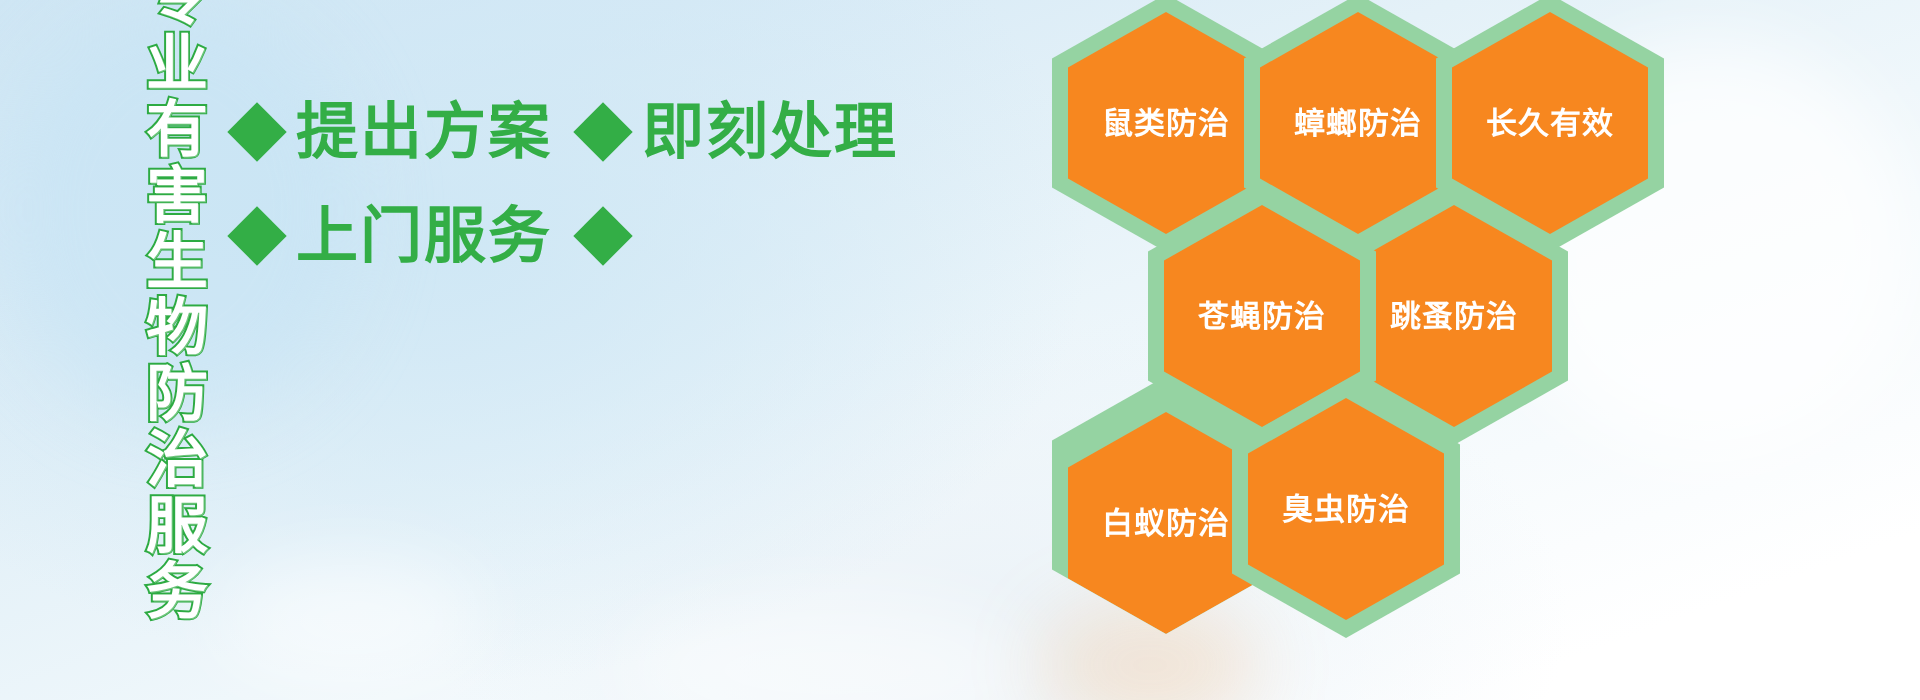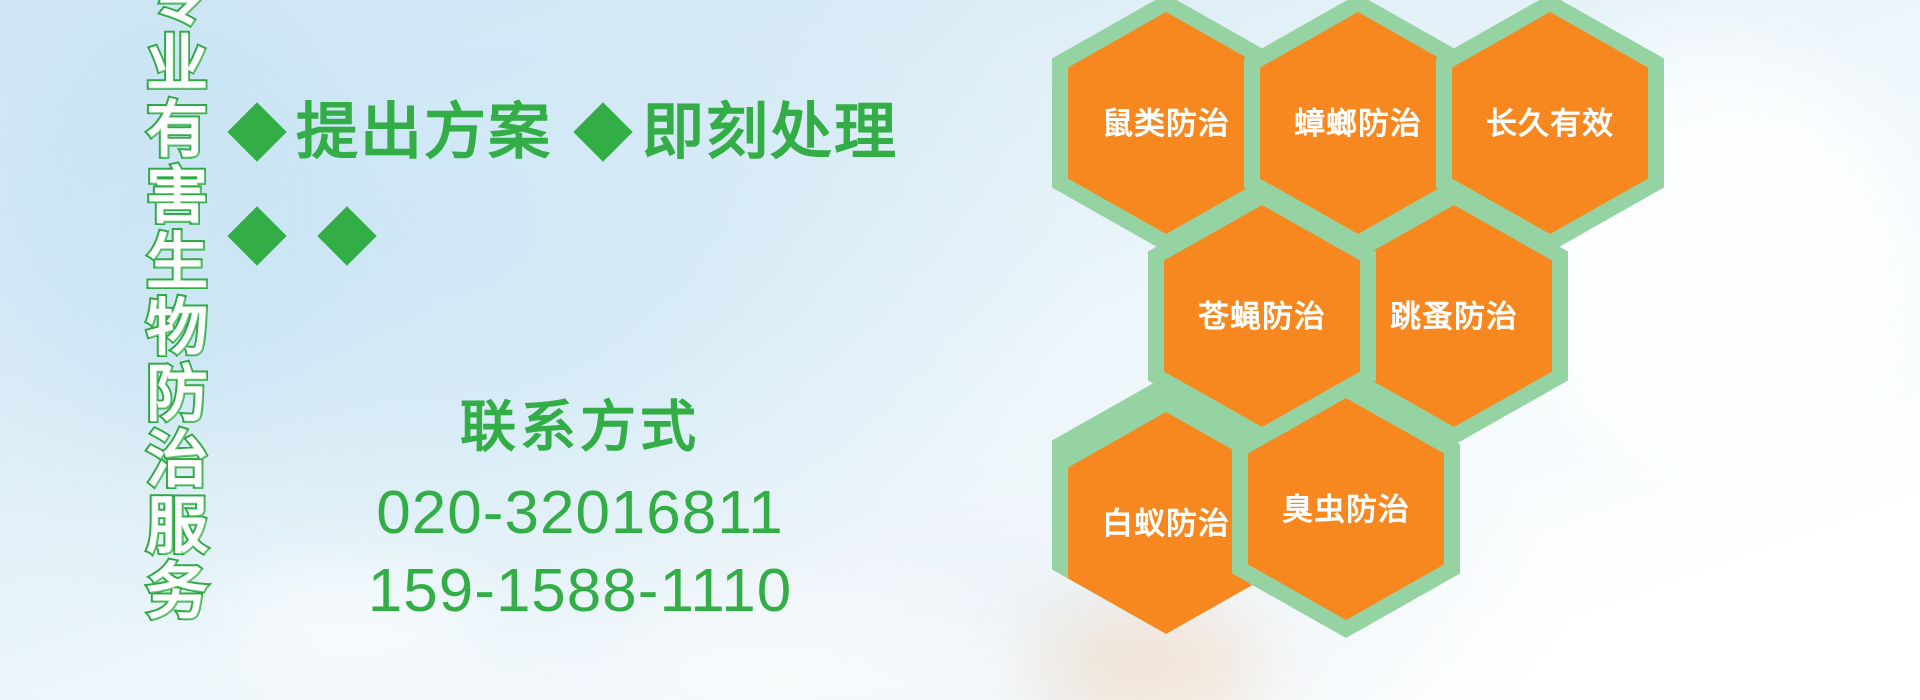--- a/index.html
+++ b/index.html
@@ -188,32 +188,28 @@
         <span class="feature-label">提出方案</span>
       </div>
       <div class="feature-item">
         <span class="diamond"></span>
         <span class="feature-label">即刻处理</span>
       </div>
     </div>
     <div class="feature-row">
       <div class="feature-item">
         <span class="diamond"></span>
+        <span class="feature-label">上门服务</span>
       </div>
       <div class="feature-item">
         <span class="diamond"></span>
       </div>
     </div>
   </div>
 
-  <div class="contact">
-    <div class="contact-heading">联系方式</div>
-    <div class="contact-phone">020-32016811</div>
-    <div class="contact-phone">159-1588-1110</div>
-  </div>
 
   <div class="honeycomb">
 
     <div class="hex r1c1">
       <div class="hex-inner">
         <span class="hex-label">鼠类防治</span>
       </div>
     </div>
 
     <div class="hex r1c2">

